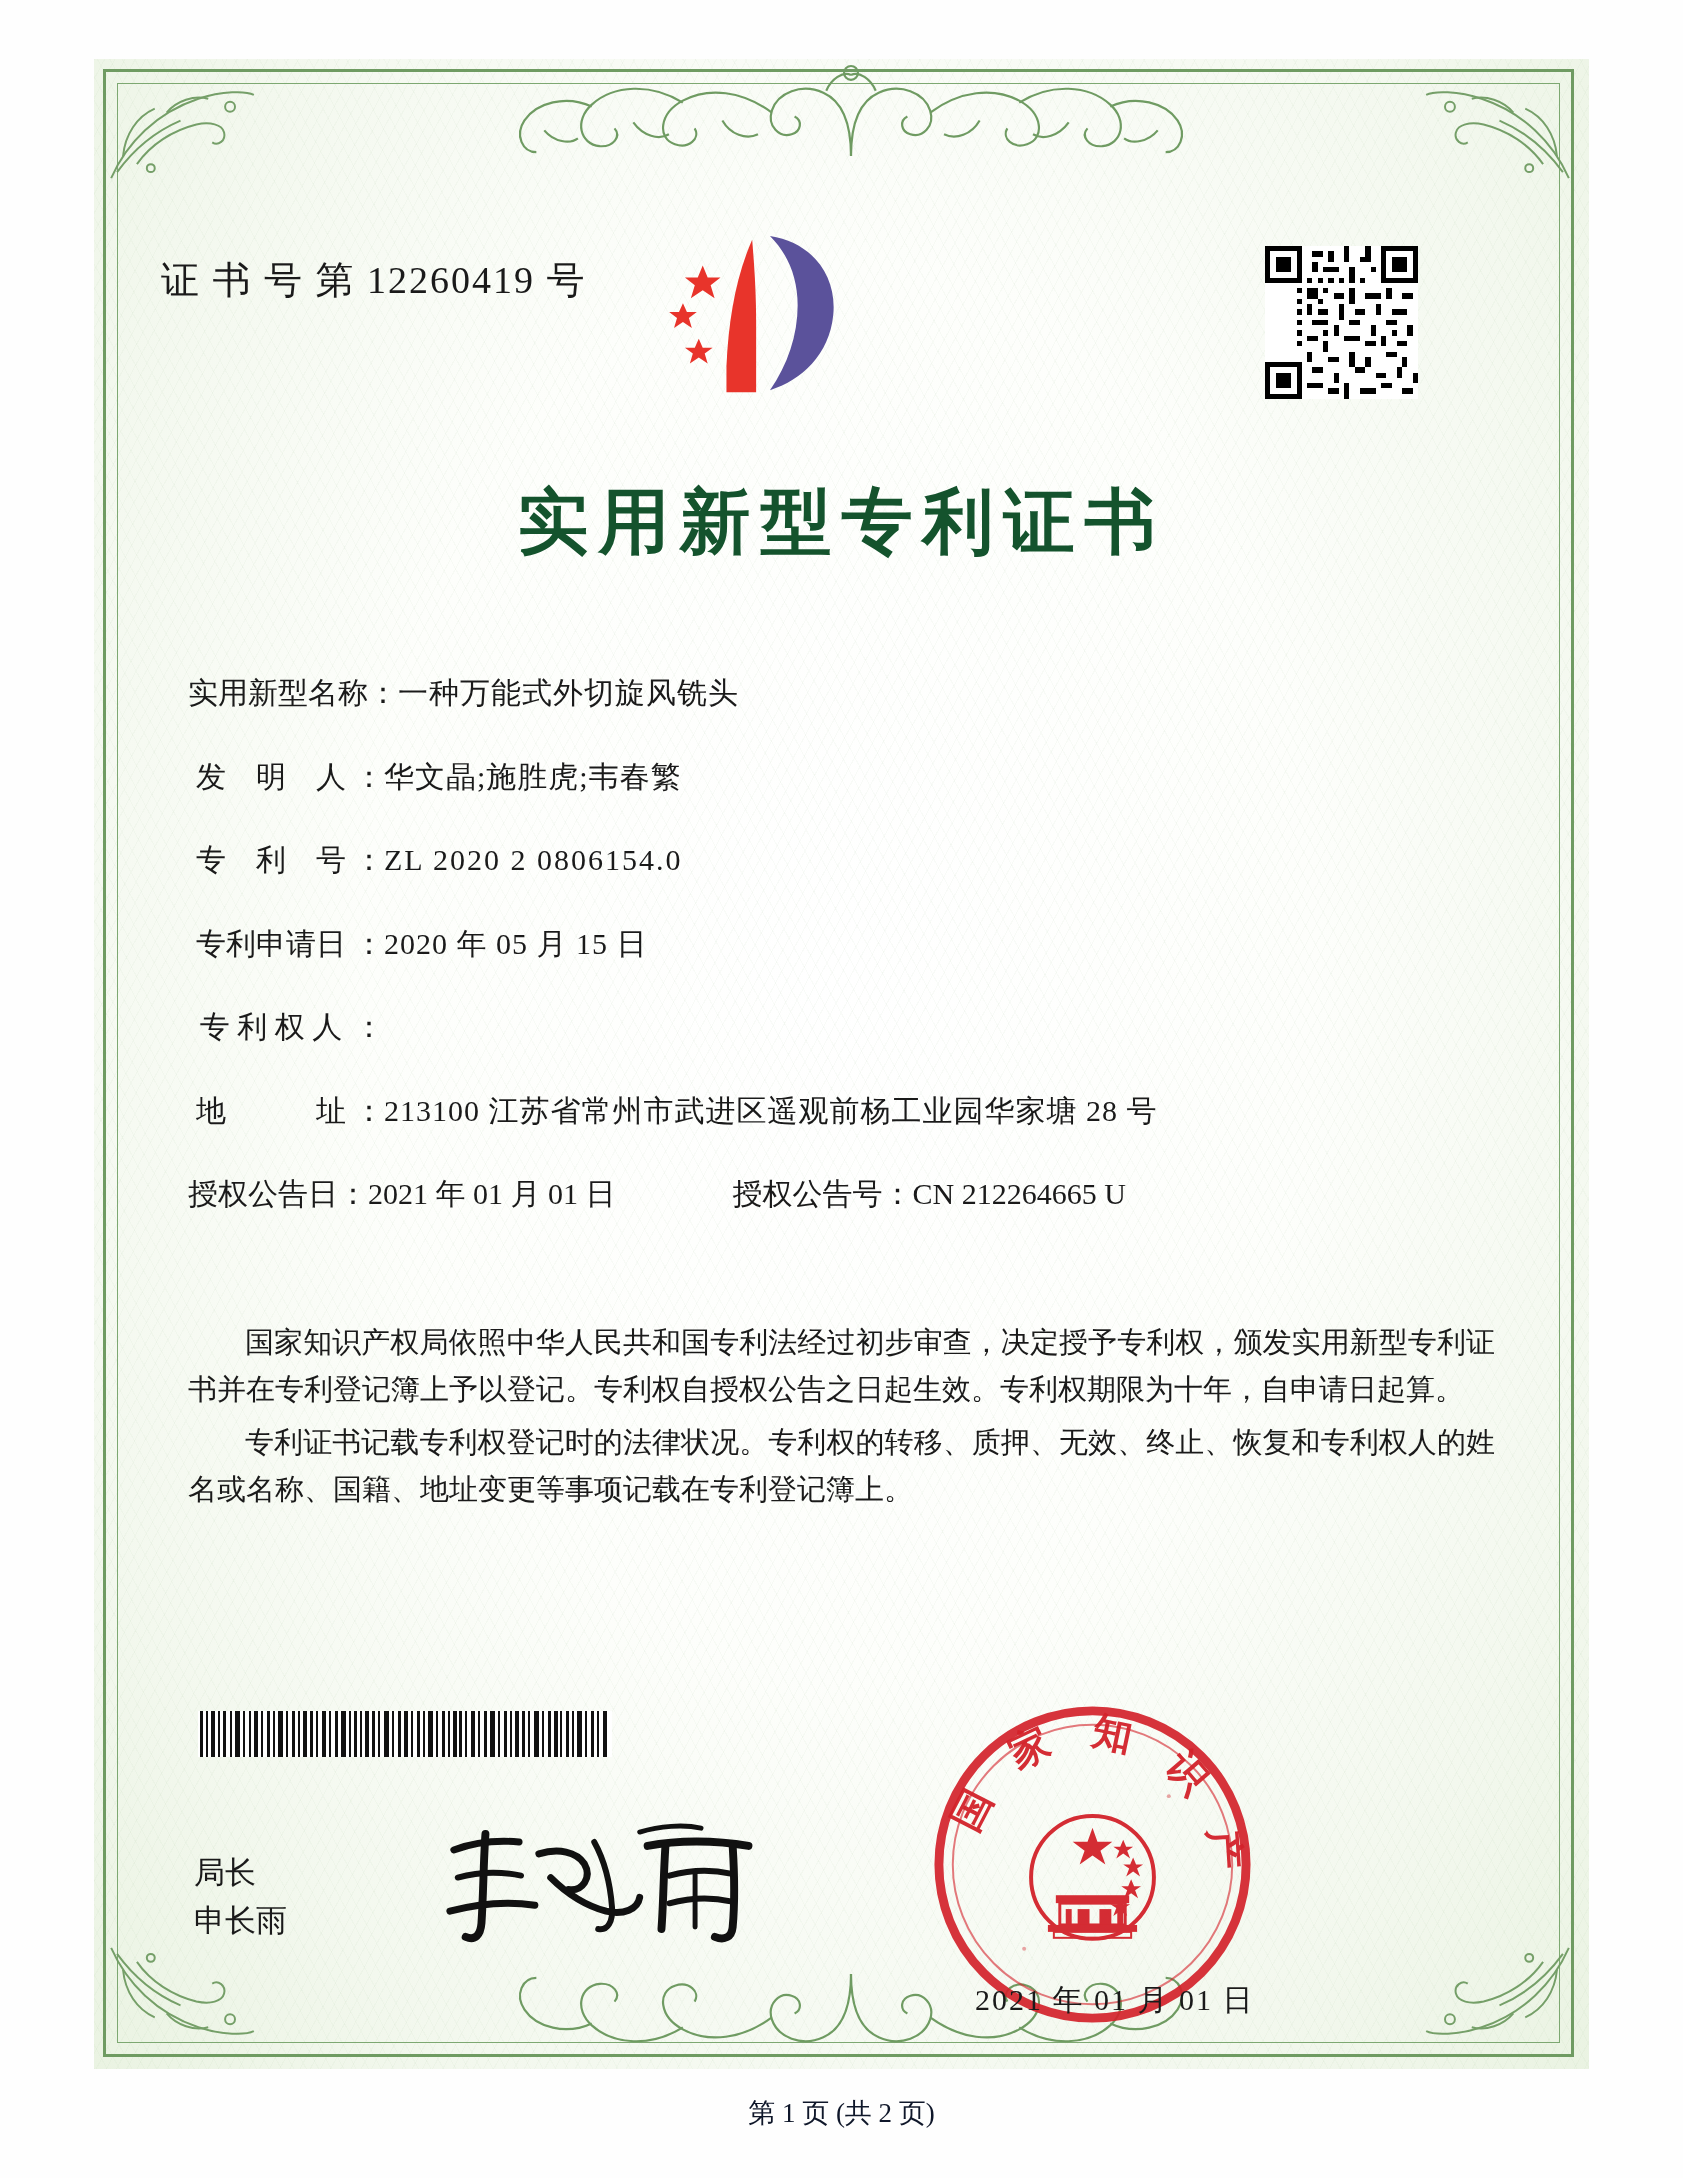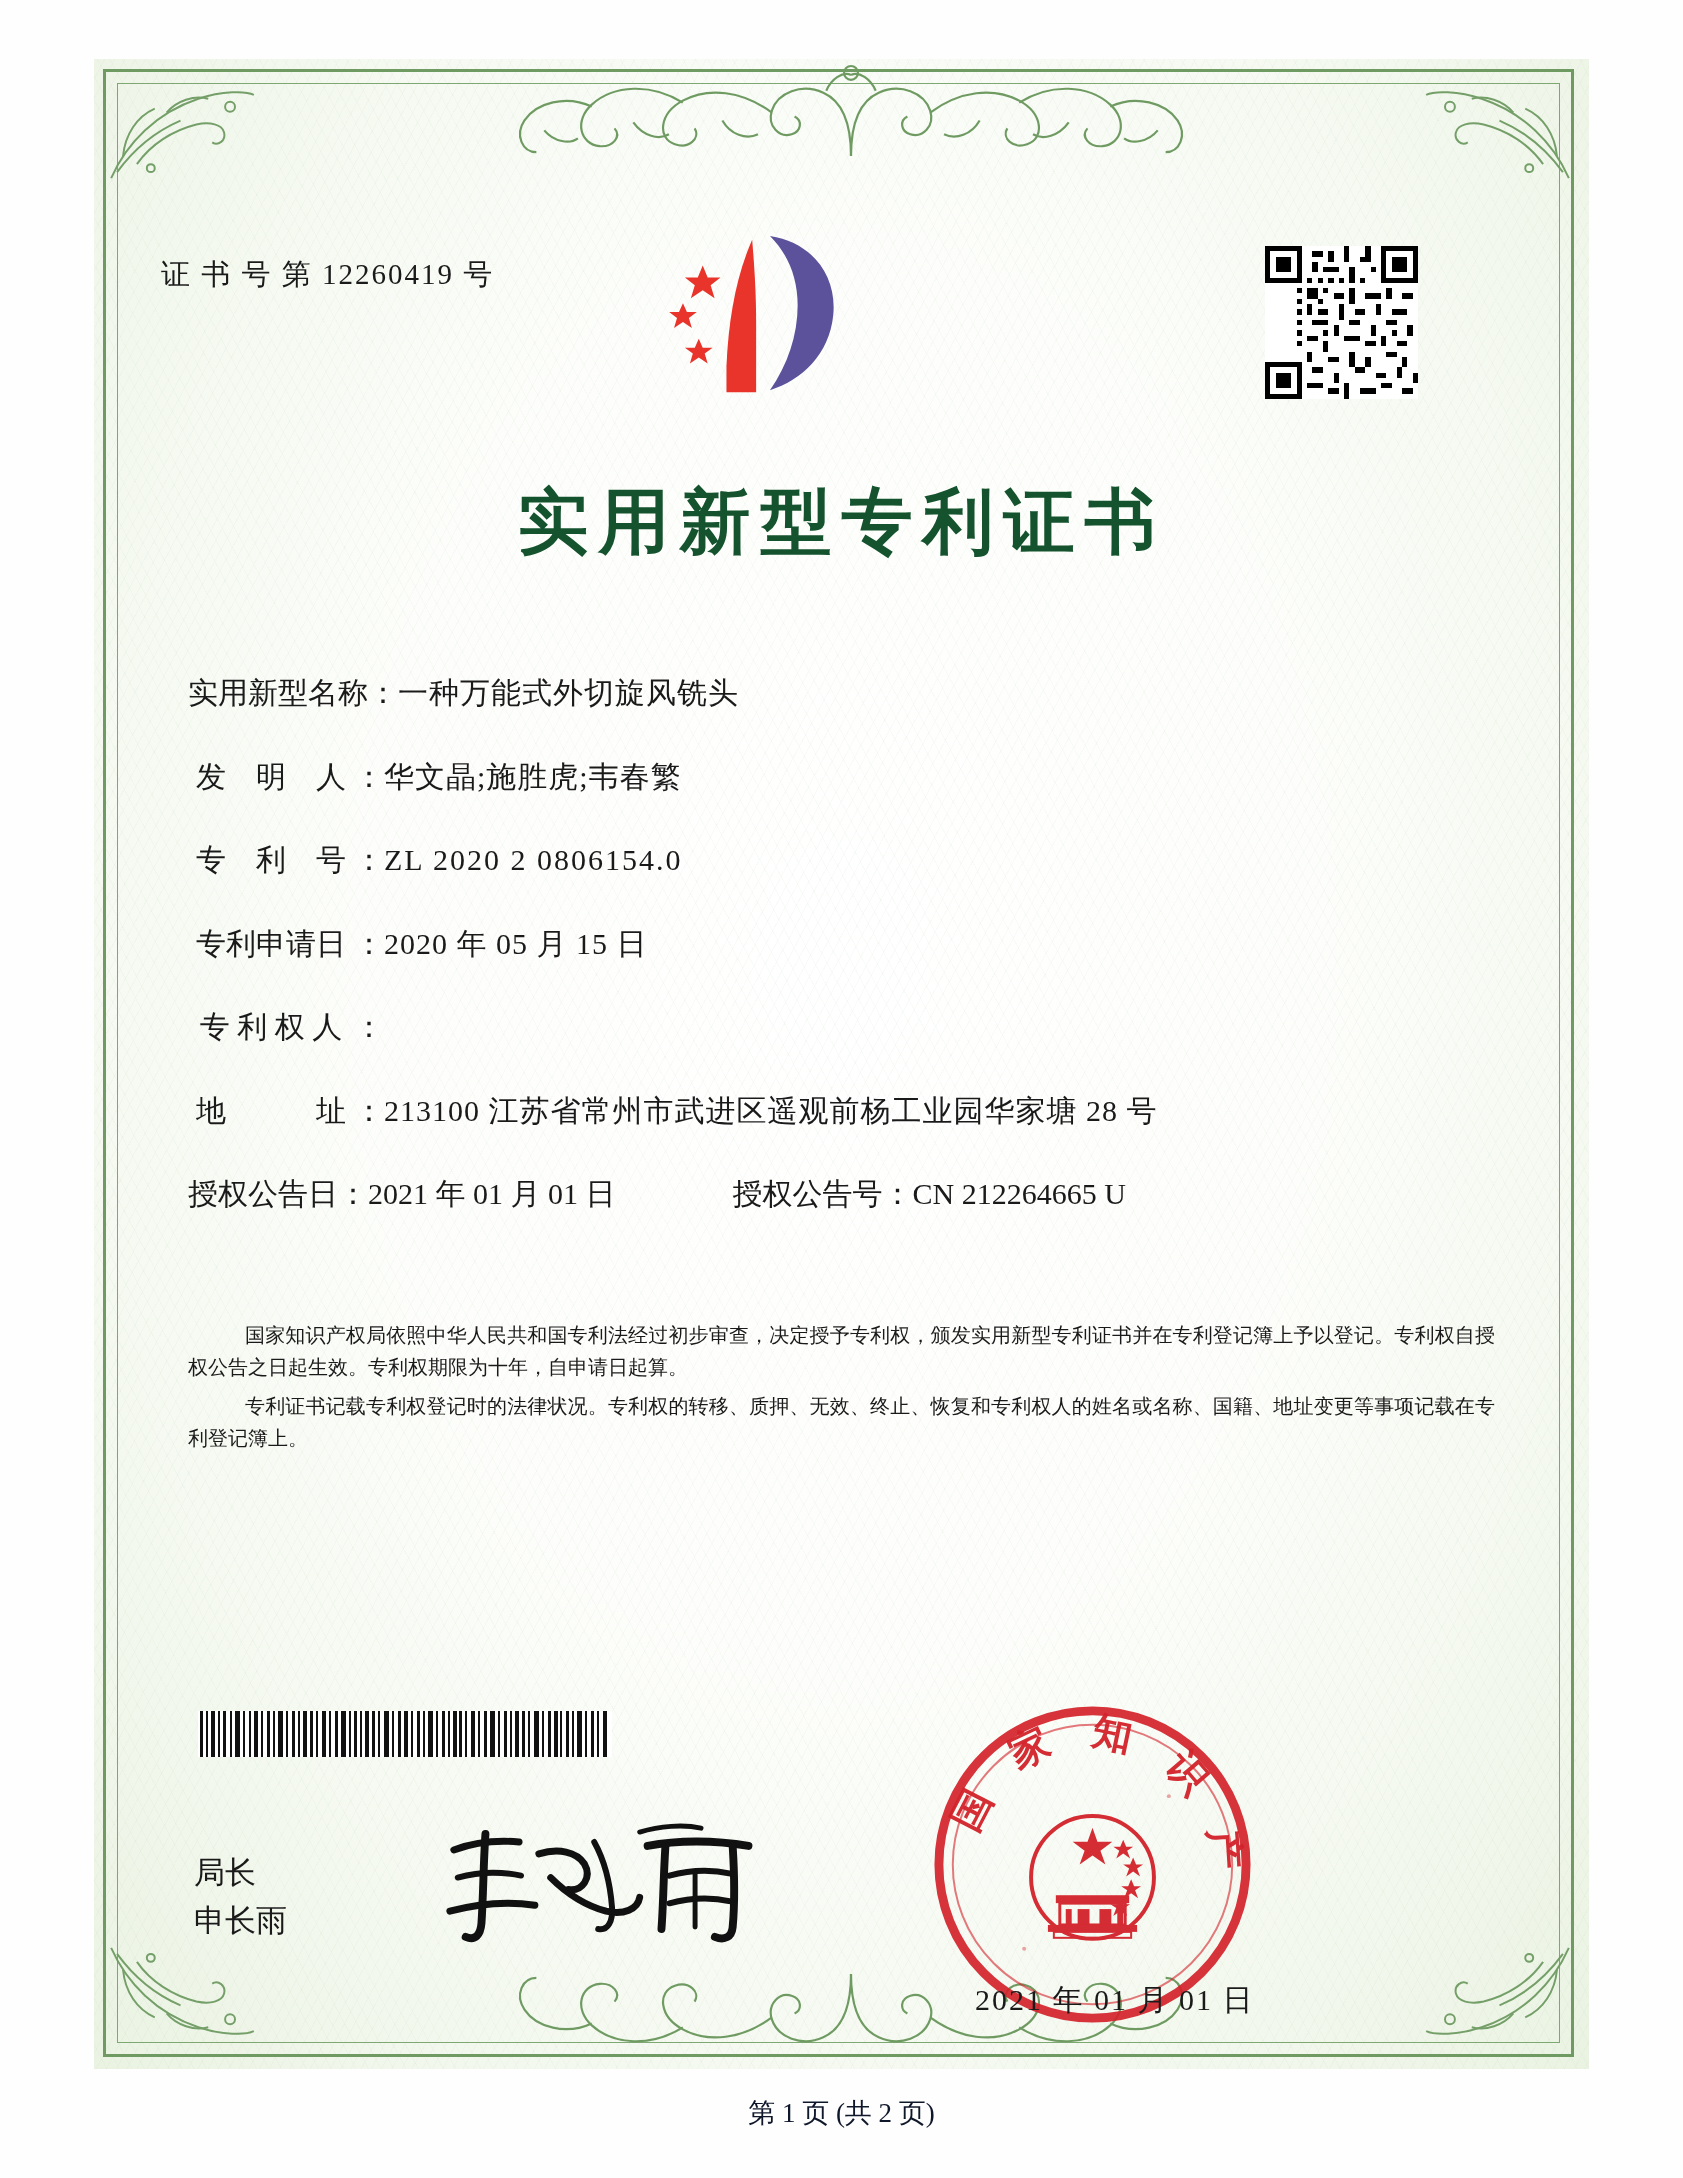--- a/index.html
+++ b/index.html
@@ -87,21 +87,21 @@
     width: 752px; height: 109px;
     color: #6f9b62;
     transform: scaleY(-1);
   }
   .bottom-flourish svg { width: 100%; height: 100%; display: block; }
 
   
   .cert-no {
     position: absolute;
     left: 161px; top: 255px;
-    font-size: 29px;
+    font-size: 38px;
     letter-spacing: 2px;
     white-space: nowrap;
   }
 
   .emblem {
     position: absolute;
     left: 653px; top: 228px;
     width: 228px; height: 178px;
   }
   .emblem svg { width: 100%; height: 100%; display: block; }
@@ -162,21 +162,21 @@
     text-align: right;
   }
   .field-inline .grp { display: flex; align-items: baseline; }
   .field-inline .gap { width: 117px; }
 
   
   .body-text {
     position: absolute;
     left: 188px; top: 1319px;
     width: 1307px;
-    font-size: 20px;
+    font-size: 29px;
     line-height: 1.62;
     text-align: justify;
   }
   .body-text p {
     margin: 0 0 6px 0;
     text-indent: 57px;
   }
 
   
   .barcode {

